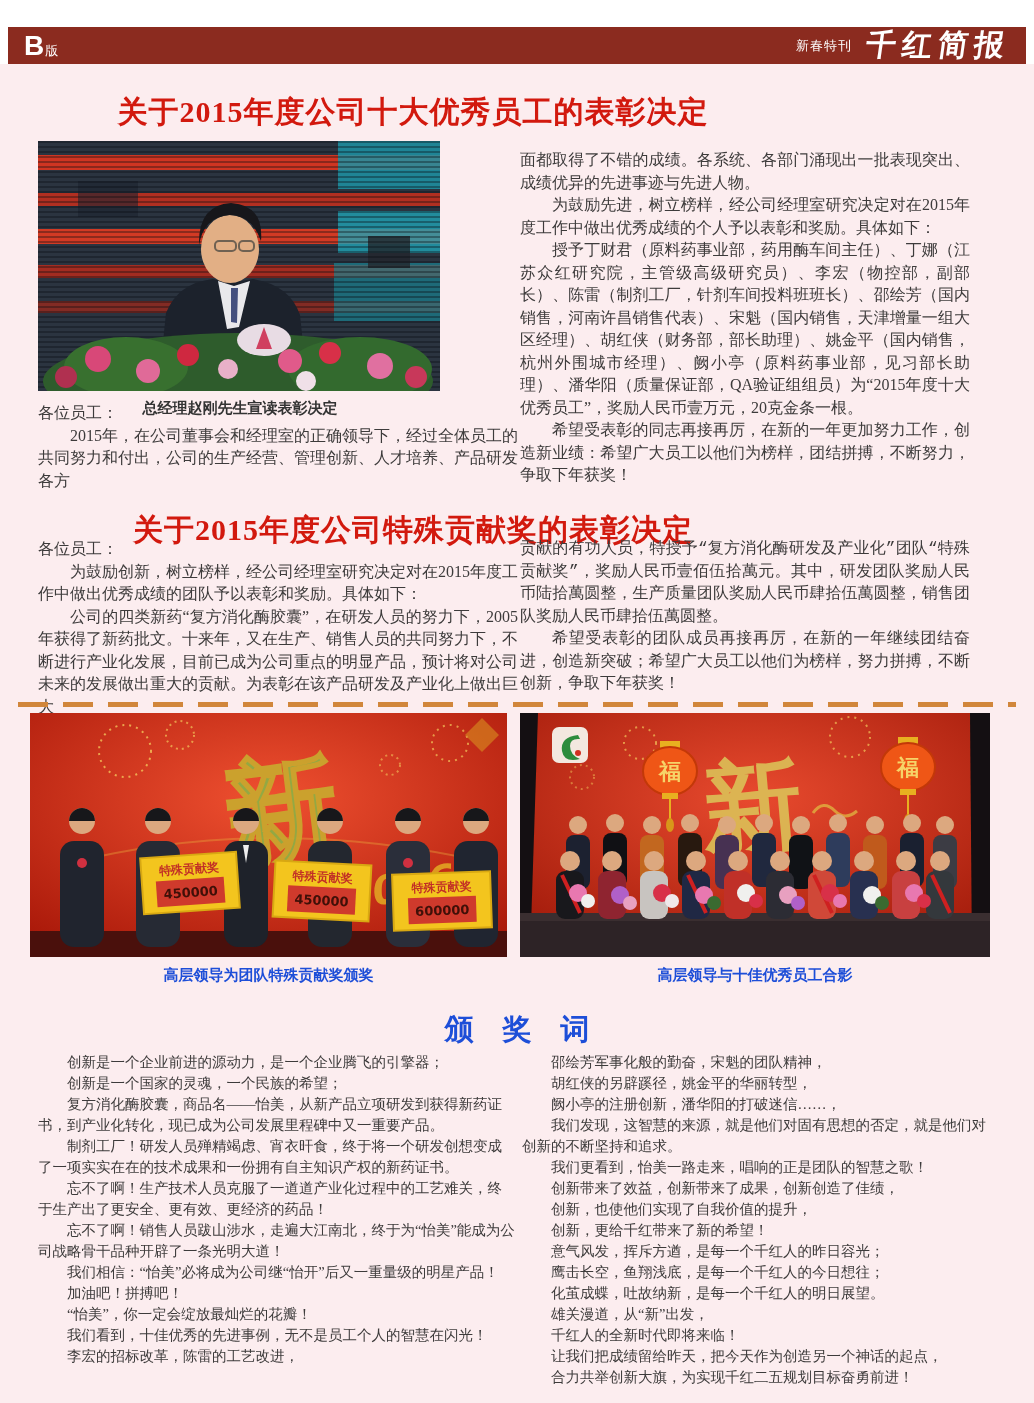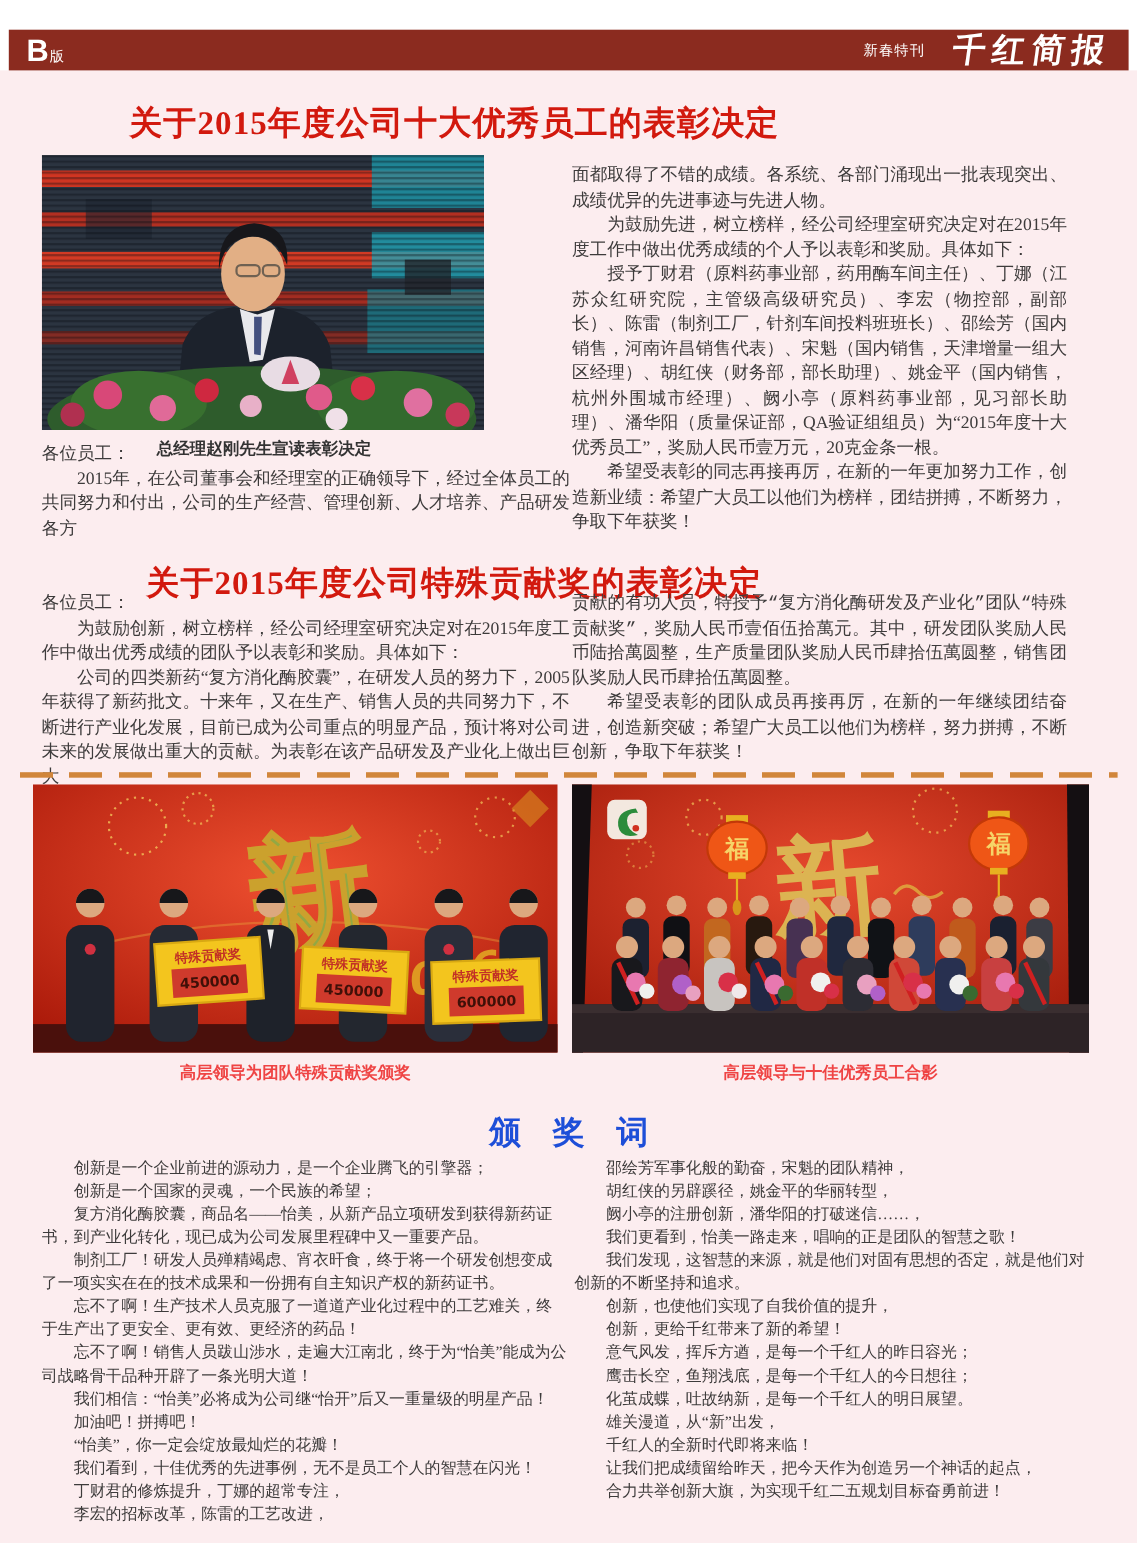--- a/index.html
+++ b/index.html
@@ -7,21 +7,21 @@
         font-family:"Liberation Serif",serif;}
   .pink-bg{position:absolute;left:0;top:64px;width:1034px;height:1339px;background:#fcedef;}
 
   
   .header-bar{position:absolute;left:8px;top:27px;width:1018px;height:37px;background:#8b2b1f;
               color:#fff;display:flex;align-items:center;justify-content:space-between;
               padding:0 16px;box-sizing:border-box;}
   .edition{display:flex;align-items:baseline;font-family:"Liberation Sans",sans-serif;}
   .edition-letter{font-size:28px;font-weight:bold;line-height:1;}
   .edition-suffix{font-size:13px;margin-left:1px;}
-  .mast-group{display:flex;align-items:center;gap:25px;}
+  .mast-group{display:flex;align-items:center;gap:14px;}
   .issue-label{font-size:13px;letter-spacing:1px;}
   .masthead{font-size:30px;font-weight:bold;letter-spacing:6px;transform:skewX(-8deg);
             font-family:"Liberation Serif",serif;}
 
   
   .article-title{position:absolute;left:0;width:826px;text-align:center;color:#d2190e;
                  font-weight:bold;font-size:30px;letter-spacing:1px;}
   .t1{top:92px;} .t2{top:510px;}
   .speech-heading{position:absolute;top:1010px;left:0;width:1034px;text-align:center;
                   color:#1d4ed8;font-size:29px;font-weight:bold;}
@@ -38,21 +38,21 @@
   .photo-frame{position:absolute;display:block;}
   .photo1{left:38px;top:141px;width:402px;height:250px;}
   .photo2{left:30px;top:713px;width:477px;height:244px;}
   .photo3{left:520px;top:713px;width:470px;height:244px;}
   .photo-frame svg{display:block;width:100%;height:100%;}
   svg text{font-family:"DejaVu Sans",sans-serif;}
 
   .cap-photo1{position:absolute;left:90px;top:399px;width:300px;text-align:center;
               font-family:"Liberation Sans",sans-serif;font-size:15px;font-weight:bold;color:#333;}
   .photo-caption{position:absolute;top:966px;text-align:center;font-size:15px;font-weight:700;
-                 color:#ef4444;font-family:"Liberation Sans",sans-serif;}
+                 color:#1d4ed8;font-family:"Liberation Sans",sans-serif;}
   .cap2{left:30px;width:477px;} .cap3{left:520px;width:470px;}
 
   .divider{position:absolute;left:18px;top:702px;width:998px;height:5px;
            background:repeating-linear-gradient(90deg,#d1863b 0 30px,transparent 30px 45px);}
 
   
   .speech-col{position:absolute;font-size:14.5px;line-height:21px;color:#3d3b3b;}
   .speech-col p{margin:0;text-indent:2em;}
   .sp-left{left:38px;top:1052px;width:478px;}
   .sp-right{left:522px;top:1052px;width:478px;}
@@ -342,29 +342,29 @@
     <p>创新是一个企业前进的源动力，是一个企业腾飞的引擎器；</p>
     <p>创新是一个国家的灵魂，一个民族的希望；</p>
     <p>复方消化酶胶囊，商品名——怡美，从新产品立项研发到获得新药证书，到产业化转化，现已成为公司发展里程碑中又一重要产品。</p>
     <p>制剂工厂！研发人员殚精竭虑、宵衣旰食，终于将一个研发创想变成了一项实实在在的技术成果和一份拥有自主知识产权的新药证书。</p>
     <p>忘不了啊！生产技术人员克服了一道道产业化过程中的工艺难关，终于生产出了更安全、更有效、更经济的药品！</p>
     <p>忘不了啊！销售人员跋山涉水，走遍大江南北，终于为“怡美”能成为公司战略骨干品种开辟了一条光明大道！</p>
     <p>我们相信：“怡美”必将成为公司继“怡开”后又一重量级的明星产品！</p>
     <p>加油吧！拼搏吧！</p>
     <p>“怡美”，你一定会绽放最灿烂的花瓣！</p>
     <p>我们看到，十佳优秀的先进事例，无不是员工个人的智慧在闪光！</p>
-    <p>丁财君的修炼提升，丁娜的超常专注，</p>
     <p>李宏的招标改革，陈雷的工艺改进，</p>
   </div>
   <div class="speech-col sp-right">
     <p>邵绘芳军事化般的勤奋，宋魁的团队精神，</p>
     <p>胡红侠的另辟蹊径，姚金平的华丽转型，</p>
     <p>阙小亭的注册创新，潘华阳的打破迷信……，</p>
+    <p>我们发现，这智慧的来源，就是他们对固有思想的否定，就是他们对创新的不断坚持和追求。</p>
     <p>我们更看到，怡美一路走来，唱响的正是团队的智慧之歌！</p>
-    <p>我们发现，这智慧的来源，就是他们对固有思想的否定，就是他们对创新的不断坚持和追求。</p>
+    <p>创新带来了效益，创新带来了成果，创新创造了佳绩，</p>
     <p>创新，也使他们实现了自我价值的提升，</p>
     <p>创新，更给千红带来了新的希望！</p>
     <p>意气风发，挥斥方遒，是每一个千红人的昨日容光；</p>
     <p>鹰击长空，鱼翔浅底，是每一个千红人的今日想往；</p>
     <p>化茧成蝶，吐故纳新，是每一个千红人的明日展望。</p>
     <p>雄关漫道，从“新”出发，</p>
     <p>千红人的全新时代即将来临！</p>
     <p>让我们把成绩留给昨天，把今天作为创造另一个神话的起点，</p>
     <p>合力共举创新大旗，为实现千红二五规划目标奋勇前进！</p>
   </div>

